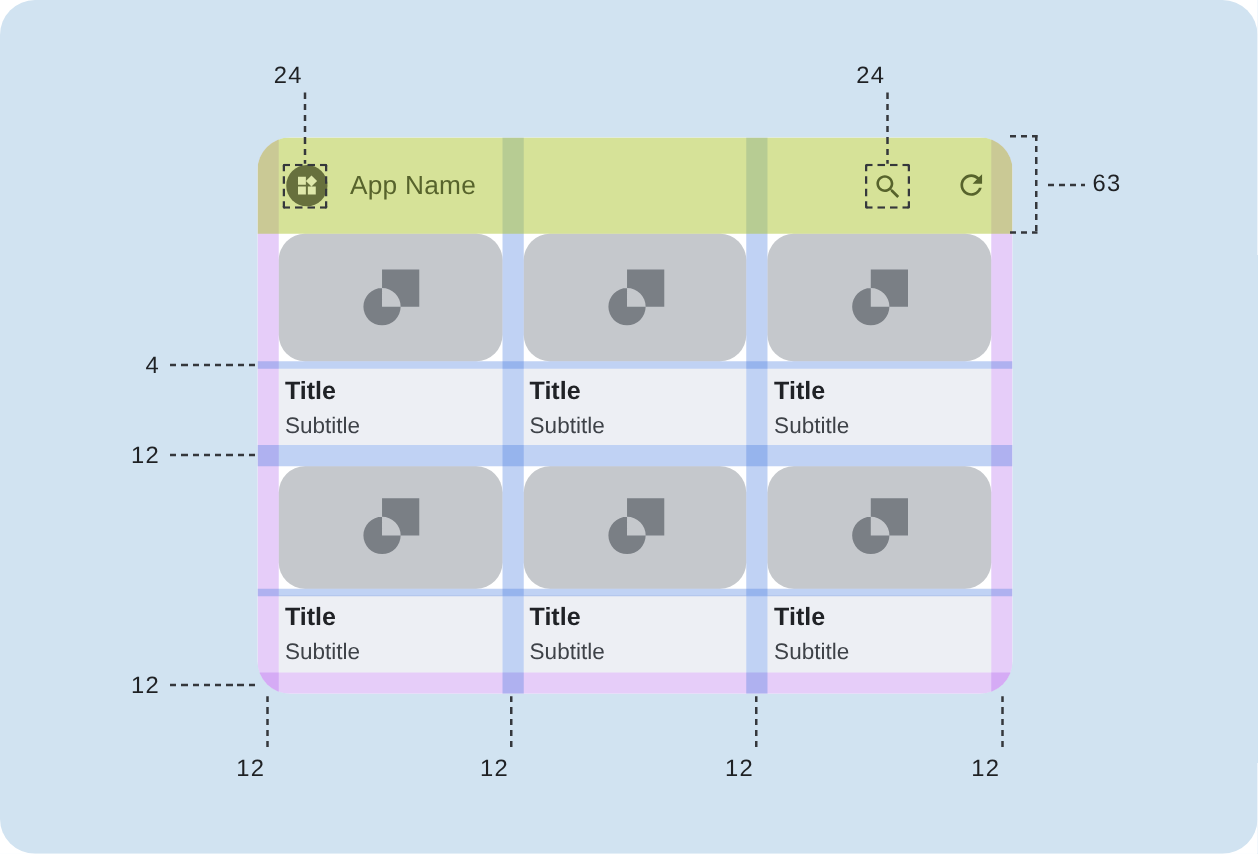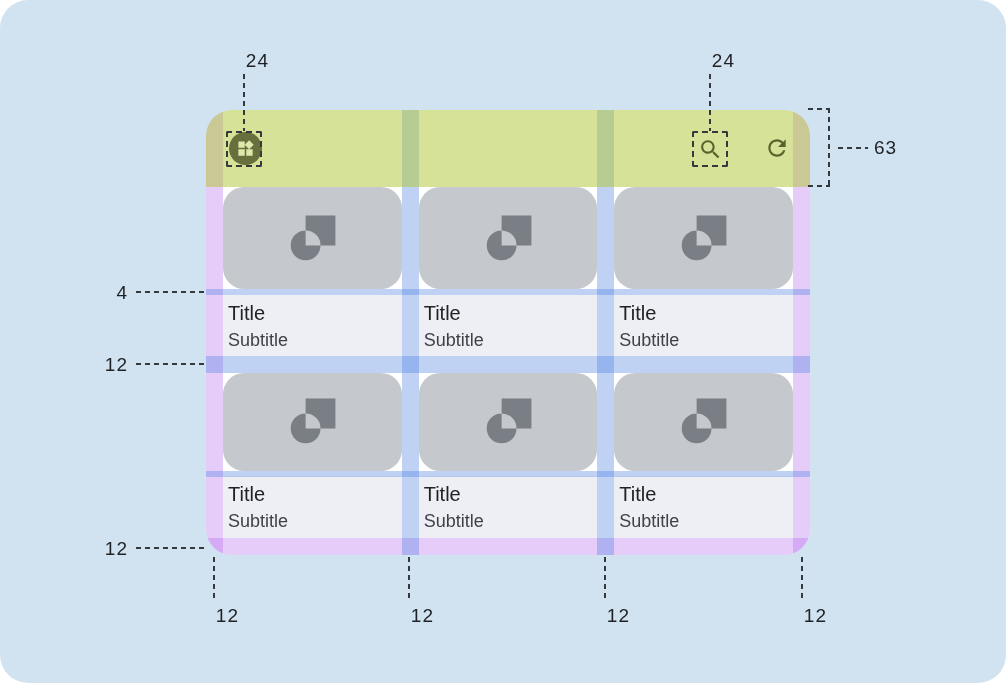--- a/index.html
+++ b/index.html
@@ -17,21 +17,21 @@
             background:var(--image_bg,#c5c8cc);border-radius:21px;
             display:flex;align-items:center;justify-content:center;}
   .r1{top:77px}
   .card-img.r2{top:262.5px;height:98.5px}
   .ph-icon{display:block}
 
   .card-text{position:absolute;left:0;width:100%;box-sizing:border-box;
              background:var(--card_text_bg,#edeff4);padding:5px 0 0 5px;}
   .t1{top:184.5px;height:61.5px}
   .t2{top:366px;height:62px}
-  .card-title{font-size:20px;font-weight:400;color:var(--title_color,#202226);line-height:27px;}
+  .card-title{font-size:20px;font-weight:700;color:var(--title_color,#202226);line-height:27px;}
   .card-sub{font-size:18px;font-weight:400;color:var(--subtitle_color,#3e4248);line-height:26px;}
 
   
   .ov{position:absolute;pointer-events:none;}
   .m-left {left:0;top:0;width:17px;height:445px;background:var(--ov_purple);}
   .m-right{left:587px;top:0;width:17px;height:445px;background:var(--ov_purple);}
   .m-bottom{left:0;top:428px;width:604px;height:17px;background:var(--ov_purple);}
   .gutter1{left:195.7px;top:0;width:17px;height:445px;background:var(--ov_blue);}
   .gutter2{left:391.3px;top:0;width:17px;height:445px;background:var(--ov_blue);}
   .strip4a{left:0;top:179px;width:604px;height:5.5px;background:var(--ov_blue);}
@@ -54,21 +54,21 @@
   .dash-h{position:absolute;height:2px;
           background-image:repeating-linear-gradient(90deg,var(--dash,#35383c) 0 5px,transparent 5px 9px);}
   .dash-v{position:absolute;width:2px;
           background-image:repeating-linear-gradient(180deg,var(--dash,#35383c) 0 5px,transparent 5px 9px);}
   .dash-box{position:absolute;width:36px;height:36px;border:2px dashed var(--dash,#35383c);
             box-sizing:border-box;border-radius:2px;}
   .box-app{left:20px;top:21px;}
   .box-search{left:486px;top:21px;}
   .mlabel{position:absolute;font-size:19px;font-weight:500;letter-spacing:1px;
           color:var(--label_color,#1f2124);line-height:20px;}
-  .tc{text-align:right;width:50px;}
+  .tc{text-align:left;width:50px;}
   .tr{text-align:right;width:44px;}
 </style>
 </head>
 <body>
 
 <div class="stage">
 
   <div class="mock">
 
     <div class="col c1">
@@ -142,20 +142,21 @@
     <div class="ov strip4a"></div>
     <div class="ov strip12"></div>
     <div class="ov strip4b"></div>
     <div class="ov bar-green"></div>
 
     <div class="app-icon-btn">
       <svg width="19" height="19" viewBox="0 0 24 24">
         <path fill="#dfe8ab" d="M13 13v8h8v-8h-8zM3 21h8v-8H3v8zM3 3v8h8V3H3zm13.66-1.31L11 7.34 16.66 13l5.66-5.66-5.66-5.65z"></path>
       </svg>
     </div>
+    <div class="appbar-title">App Name</div>
     <div class="icon-btn search-pos">
       <svg width="25" height="25" viewBox="0 0 24 24">
         <path fill="#57632c" d="M15.5 14h-.79l-.28-.27C15.41 12.59 16 11.11 16 9.5 16 5.91 13.09 3 9.5 3S3 5.91 3 9.5 5.91 16 9.5 16c1.61 0 3.09-.59 4.23-1.57l.27.28v.79l5 5L20.49 19l-4.99-5zm-6 0C7.01 14 5 11.99 5 9.5S7.01 5 9.5 5 14 7.01 14 9.5 11.99 14 9.5 14z"></path>
       </svg>
     </div>
     <div class="icon-btn refresh-pos">
       <svg width="26" height="26" viewBox="0 0 24 24">
         <path fill="#57632c" d="M17.65 6.35C16.2 4.9 14.21 4 12 4c-4.42 0-7.99 3.58-7.99 8s3.57 8 7.99 8c3.73 0 6.84-2.55 7.73-6h-2.08c-.82 2.33-3.04 4-5.65 4-3.31 0-6-2.69-6-6s2.69-6 6-6c1.66 0 3.14.69 4.22 1.78L13 11h7V4l-2.35 2.35z"></path>
       </svg>
     </div>

